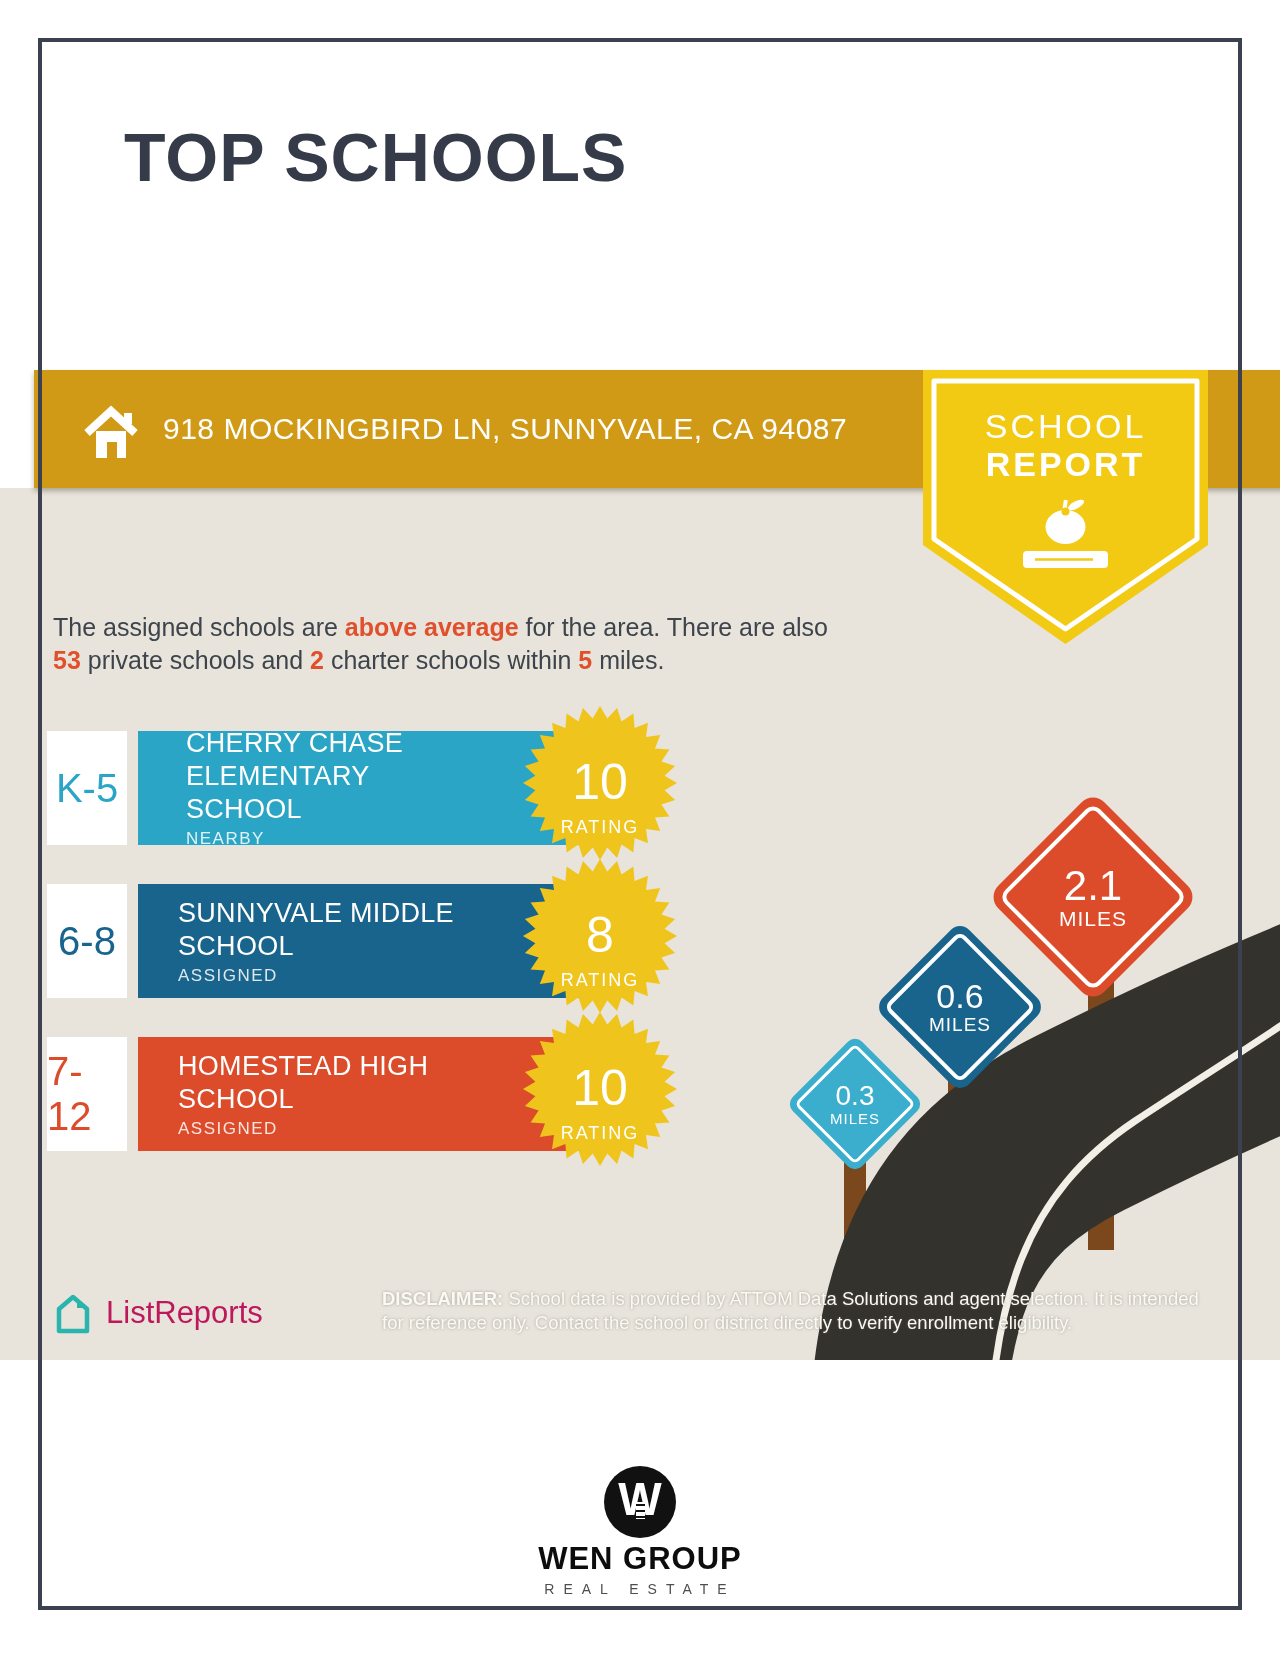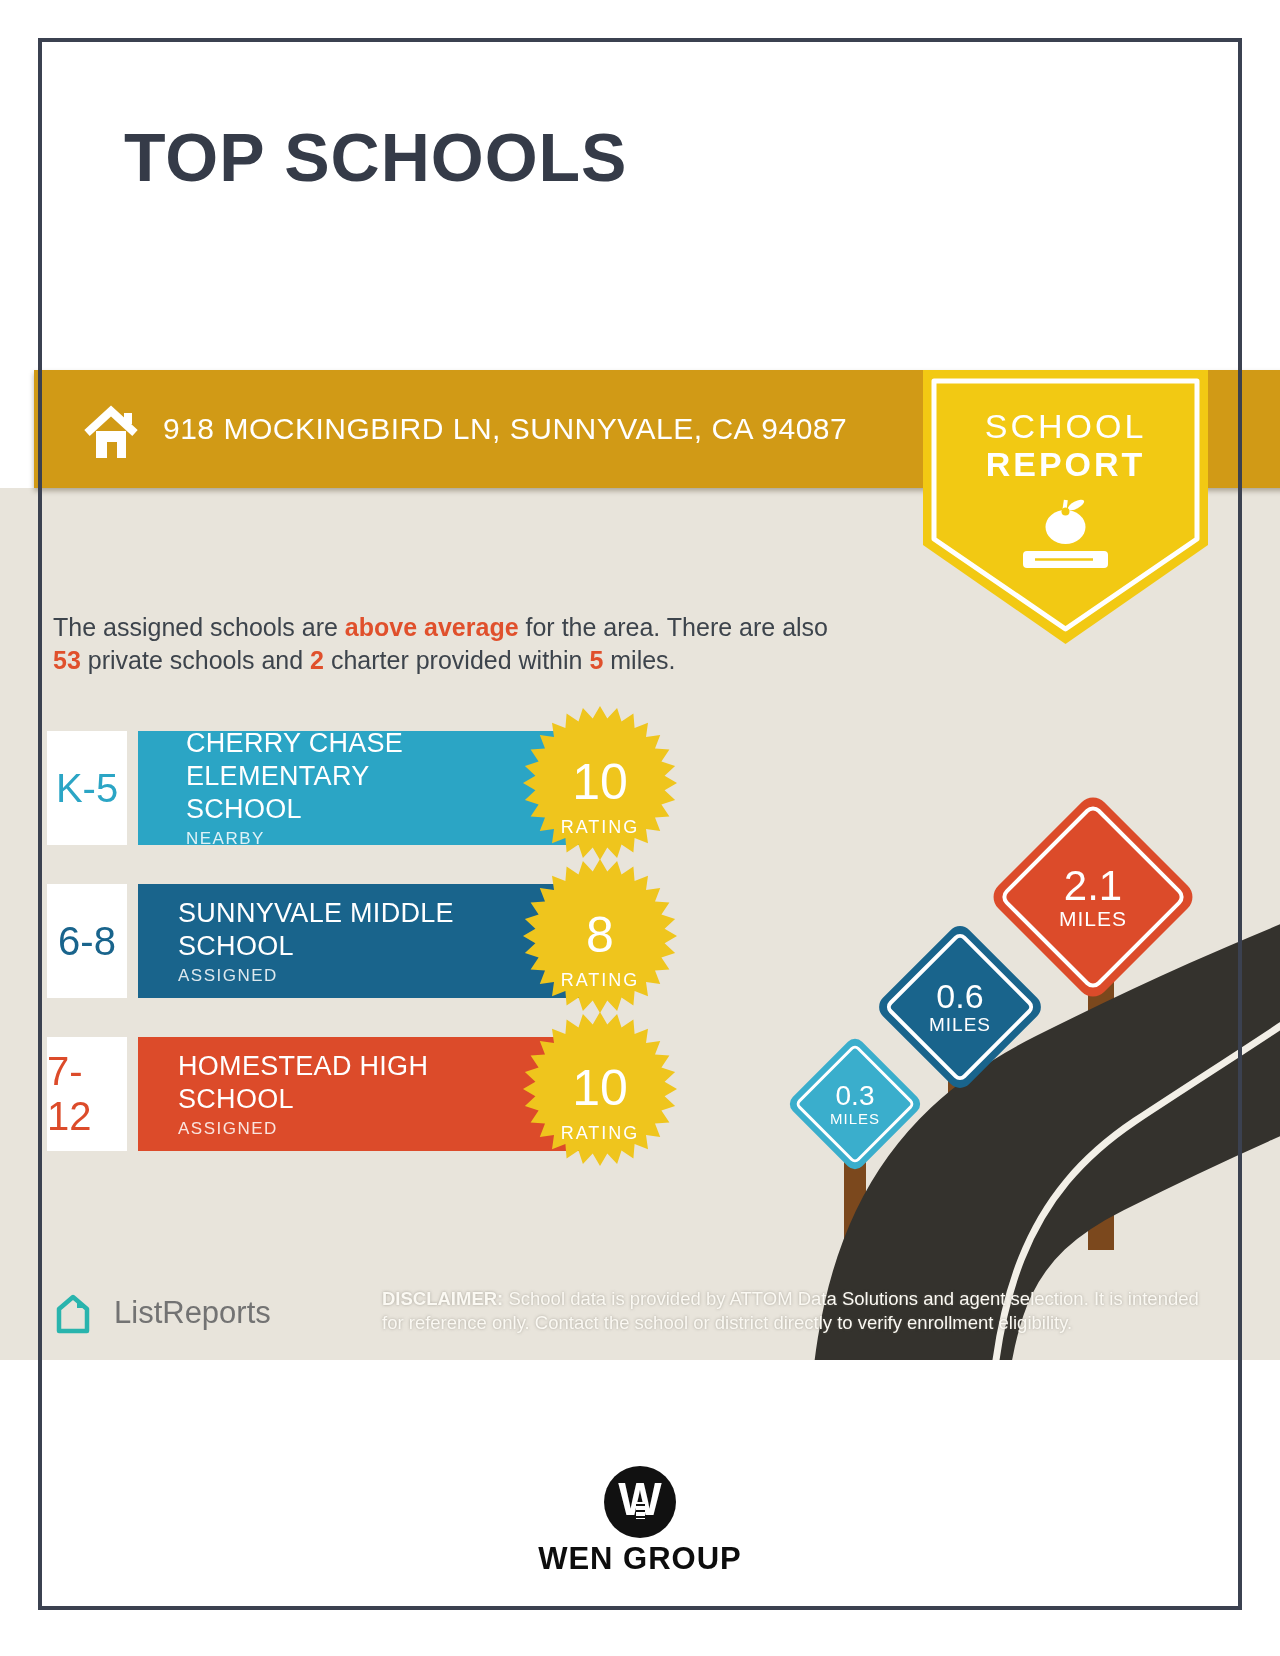--- a/index.html
+++ b/index.html
@@ -73,21 +73,21 @@
   .school-name{color:#fff;font-size:27px;line-height:33px;letter-spacing:.3px;max-width:300px;}
   .school-tag{color:rgba(255,255,255,.85);font-size:17px;letter-spacing:1.5px;margin-top:3px;}
   .starburst{position:absolute;left:473px;top:-28px;width:160px;height:170px;}
   .star{fill:var(--star_yellow);}
   .rate-num{fill:#fff;font-size:50px;text-anchor:middle;}
   .rate-label{fill:#fff;font-size:18px;letter-spacing:2px;text-anchor:middle;}
 
   
   .lr{position:absolute;left:52px;top:1290px;display:flex;align-items:center;z-index:5;}
   .lr svg{width:42px;height:46px;}
-  .lr .lr-text{margin-left:20px;font-size:31px;color:#737373;}
+  .lr .lr-text{margin-left:12px;font-size:31px;color:#be185d;}
   .disclaimer{position:absolute;left:382px;top:1287px;width:830px;font-size:18.5px;
               line-height:23.5px;color:#FBF9F3;z-index:5;white-space:nowrap;
               text-shadow:0 0 3px rgba(110,105,95,.55);}
   .disclaimer b{font-weight:bold;}
 
   
   .wen-circle{position:absolute;left:604px;top:1466px;width:72px;height:72px;background:#111;
               border-radius:50%;z-index:3;display:flex;align-items:flex-start;justify-content:center;}
   .wen-w{color:#fff;font-size:46px;font-weight:bold;line-height:1;margin-top:10px;}
   .wen-house{position:absolute;left:31.5px;top:36px;width:9px;height:17px;background:#fff;
@@ -155,21 +155,21 @@
     <g>
       <rect x="140" y="130" width="4" height="13" fill="#fff" transform="rotate(8 142 136)"></rect>
       <ellipse cx="153" cy="135" rx="9" ry="3.6" fill="#fff" transform="rotate(-28 153 135)"></ellipse>
       <ellipse cx="142.5" cy="157" rx="20" ry="17" fill="#fff"></ellipse>
       <circle cx="142.5" cy="141.5" r="4" fill="#F2C913"></circle>
       <rect x="100" y="181" width="85" height="17" rx="4" fill="#fff"></rect>
       <line x1="112" y1="189.5" x2="170" y2="189.5" stroke="#F2C913" stroke-width="2.5"></line>
     </g>
   </svg>
 
-  <p class="intro"><span>The assigned schools are </span><span class="hl">above average</span><span> for the area. There are also </span><span class="hl">53</span><span> private schools and </span><span class="hl">2</span><span> charter provided within </span><span class="hl">5</span><span> miles.</span></p>
+  <p class="intro"><span>The assigned schools are </span><span class="hl">above average</span><span> for the area. There are also </span><span class="hl">53</span><span> private schools and </span><span class="hl">2</span><span> charter schools within </span><span class="hl">5</span><span> miles.</span></p>
 
   <div class="row" style="top:731px">
     <div class="grade-box">
       <span class="grade g-teal">K-5</span>
     </div>
     <div class="bar bg-teal">
       <div class="school-name">CHERRY CHASE ELEMENTARY SCHOOL</div>
       <div class="school-tag">NEARBY</div>
     </div>
     <svg class="starburst" viewBox="0 0 160 170">
@@ -220,15 +220,16 @@
   <div class="disclaimer">
     <div><b>DISCLAIMER:</b><span> School data is provided by ATTOM Data Solutions and agent selection. It is intended</span></div>
     <div><span>for reference only. Contact the school or district directly to verify enrollment eligibility.</span></div>
   </div>
 
   <div class="wen-circle">
     <span class="wen-w">W</span>
     <span class="wen-house"></span>
   </div>
   <div class="wen-name">WEN GROUP</div>
+  <div class="wen-sub">REAL ESTATE</div>
 
   <div class="frame"></div>
 </div>
 
 </body></html>

